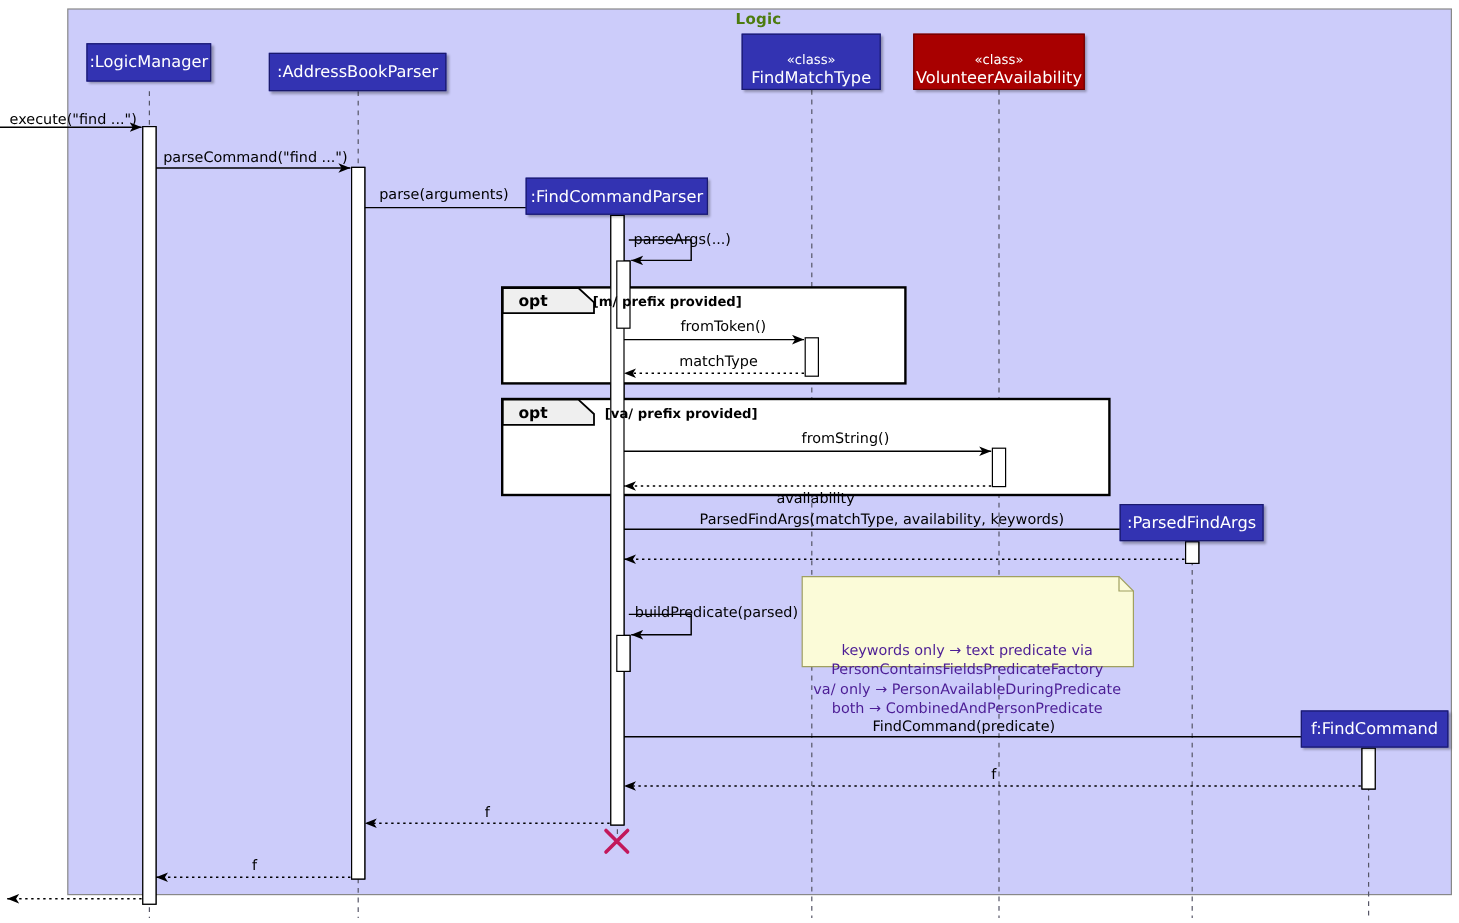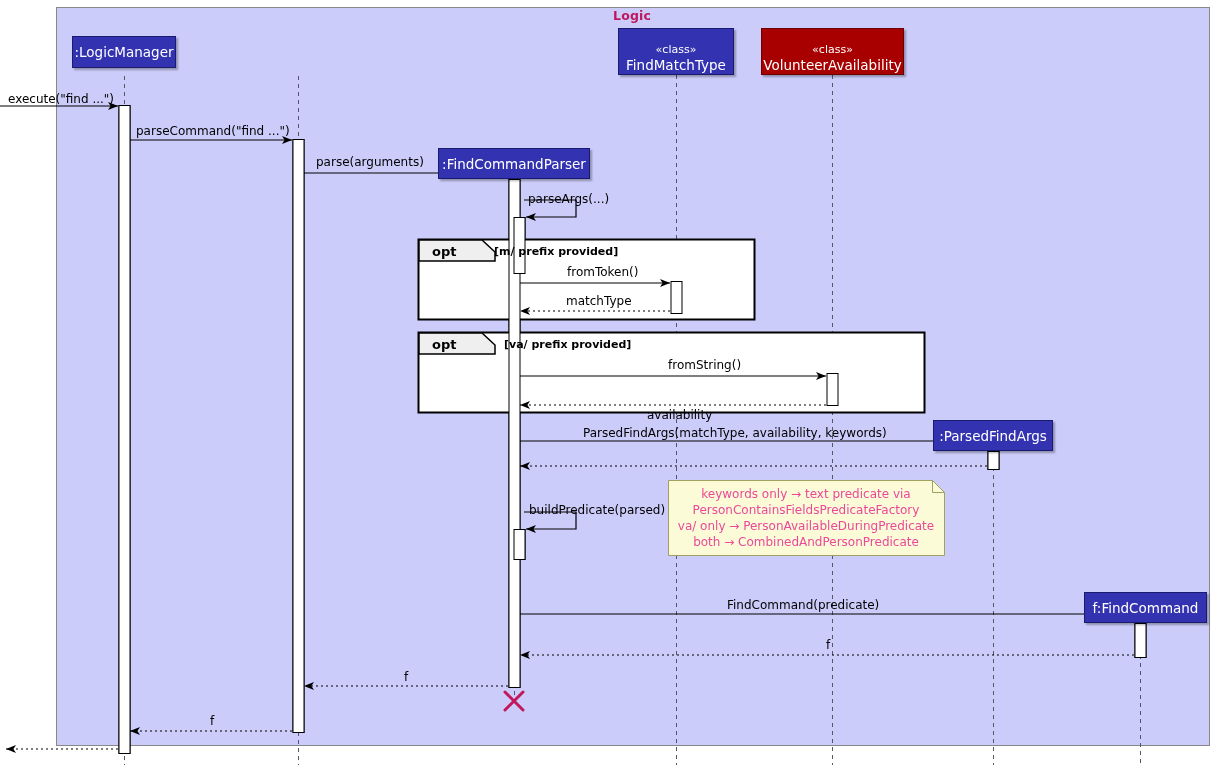--- a/index.html
+++ b/index.html
@@ -21,21 +21,21 @@
     box-shadow:2px 2px 2px rgba(0,0,0,.30);
     box-sizing:border-box;
     pointer-events:auto;
   }
   .pbox.blue{background:#3333b2;}
   .pbox.red{background:#a80000;border-color:#6d0000;}
   .pbox .stereo{font-size:11px;line-height:15px;margin-top:12px;}
 
   
   .pkg-title{
-    position:absolute;color:#be185d;font-size:12.5px;font-weight:bold;
+    position:absolute;color:#4d7c0f;font-size:12.5px;font-weight:bold;
     letter-spacing:.2px;pointer-events:auto;
   }
 
   
   .msg{
     position:absolute;font-size:12px;color:#000000;white-space:nowrap;
     pointer-events:auto;
   }
 
   
@@ -43,22 +43,22 @@
     position:absolute;font-size:13px;font-weight:bold;color:#000;
     pointer-events:auto;
   }
   .opt-guard{
     position:absolute;font-size:11px;font-weight:bold;color:#000;
     white-space:nowrap;pointer-events:auto;
   }
 
   
   .note-text{
-    position:absolute;font-size:12px;color:#ec4899;line-height:16px;
-    text-align:center;white-space:pre-line;pointer-events:auto;
+    position:absolute;font-size:12px;color:#4c1d95;line-height:16px;
+    text-align:center;white-space:pre-line;pointer-events:auto;margin-top:48px;
   }
 </style>
 </head>
 <body>
 
 <div id="stage">
   <svg id="svg" width="1216" height="769">
     <defs>
       <marker id="arrowFull" markerWidth="12" markerHeight="12" refX="10" refY="4" orient="auto" markerUnits="userSpaceOnUse">
         <path d="M0,0 L10,4 L0,8 L2.6,4 Z" fill="#000000"></path>
@@ -121,20 +121,23 @@
         <path d="M932.5,480.5 L932.5,492.5 L944.5,492.5" fill="none" stroke="#a0a060" stroke-width="1"></path>
         <path d="M505,692 L523,710 M523,692 L505,710" stroke="#c2185b" stroke-width="3" stroke-linecap="round"></path>
       </g>
   </svg>
 
   <div class="layer" id="html-layer">
       <div class="pkg-title" style="left: 613px; top: 8px;">Logic</div>
       <div class="pbox blue" style="left: 72px; top: 36px; width: 104px; height: 32px;">
         <span>:LogicManager</span>
       </div>
+      <div class="pbox blue" style="left: 224px; top: 44px; width: 148px; height: 32px;">
+        <span>:AddressBookParser</span>
+      </div>
       <div class="pbox blue" style="left: 438px; top: 148px; width: 152px; height: 31px;">
         <span>:FindCommandParser</span>
       </div>
       <div class="pbox blue" style="left: 618px; top: 28px; width: 116px; height: 47px;">
         <span class="stereo">«class»</span>
         <span>FindMatchType</span>
       </div>
       <div class="pbox red" style="left: 761px; top: 28px; width: 143px; height: 47px;">
         <span class="stereo">«class»</span>
         <span>VolunteerAvailability</span>

